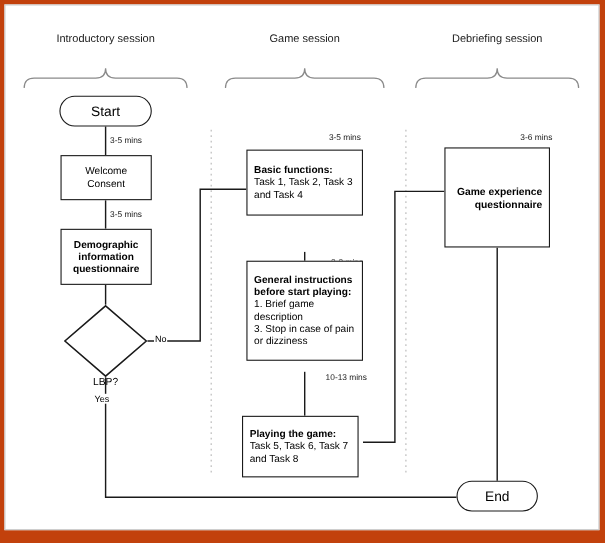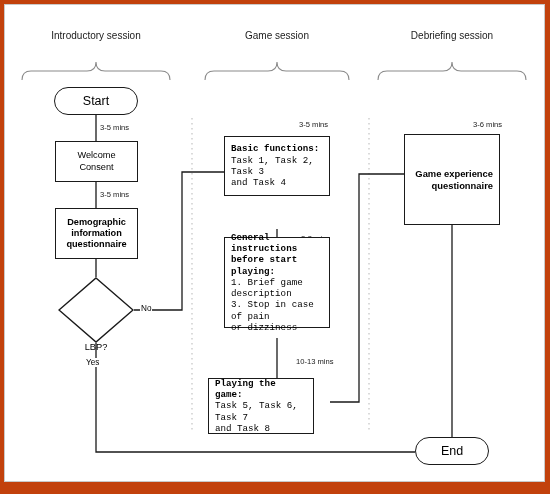--- a/index.html
+++ b/index.html
@@ -44,21 +44,20 @@
     align-items: center;
     color: #000000;
   }
   .node.center {
     justify-content: center;
     text-align: center;
   }
   .node.leftalign {
     justify-content: flex-start;
     text-align: left;
-    font-family: Liberation Mono, monospace;
   }
   .terminal {
     border-radius: 999px;
     justify-content: center;
     text-align: center;
     font-size: 12.5px;
   }
   .boxtext {
     width: 100%;
     line-height: 1.23;
@@ -200,23 +199,23 @@
     <div class="boxtext">
       <div class="bold">General instructions</div>
       <div class="bold">before start playing:</div>
       <div>1. Brief game</div>
       <div>description</div>
       <div>3. Stop in case of pain</div>
       <div>or dizziness</div>
     </div>
   </div>
 
-  <div class="timelabel" style="left:296px; top:357px;">10-13 mins</div>
-
-  <div class="node leftalign" style="left:208px; top:378px; width:106px; height:56px;">
+  <div class="timelabel" style="left:296px; top:338px;">10-13 mins</div>
+
+  <div class="node leftalign" style="left:220px; top:378px; width:106px; height:56px;">
     <div class="boxtext">
       <div class="bold">Playing the game:</div>
       <div>Task 5, Task 6, Task 7</div>
       <div>and Task 8</div>
     </div>
   </div>
 
   <div class="timelabel" style="left:473px; top:120px;">3-6 mins</div>
 
   <div class="node center" style="left:404px; top:134px; width:96px; height:91px;">

